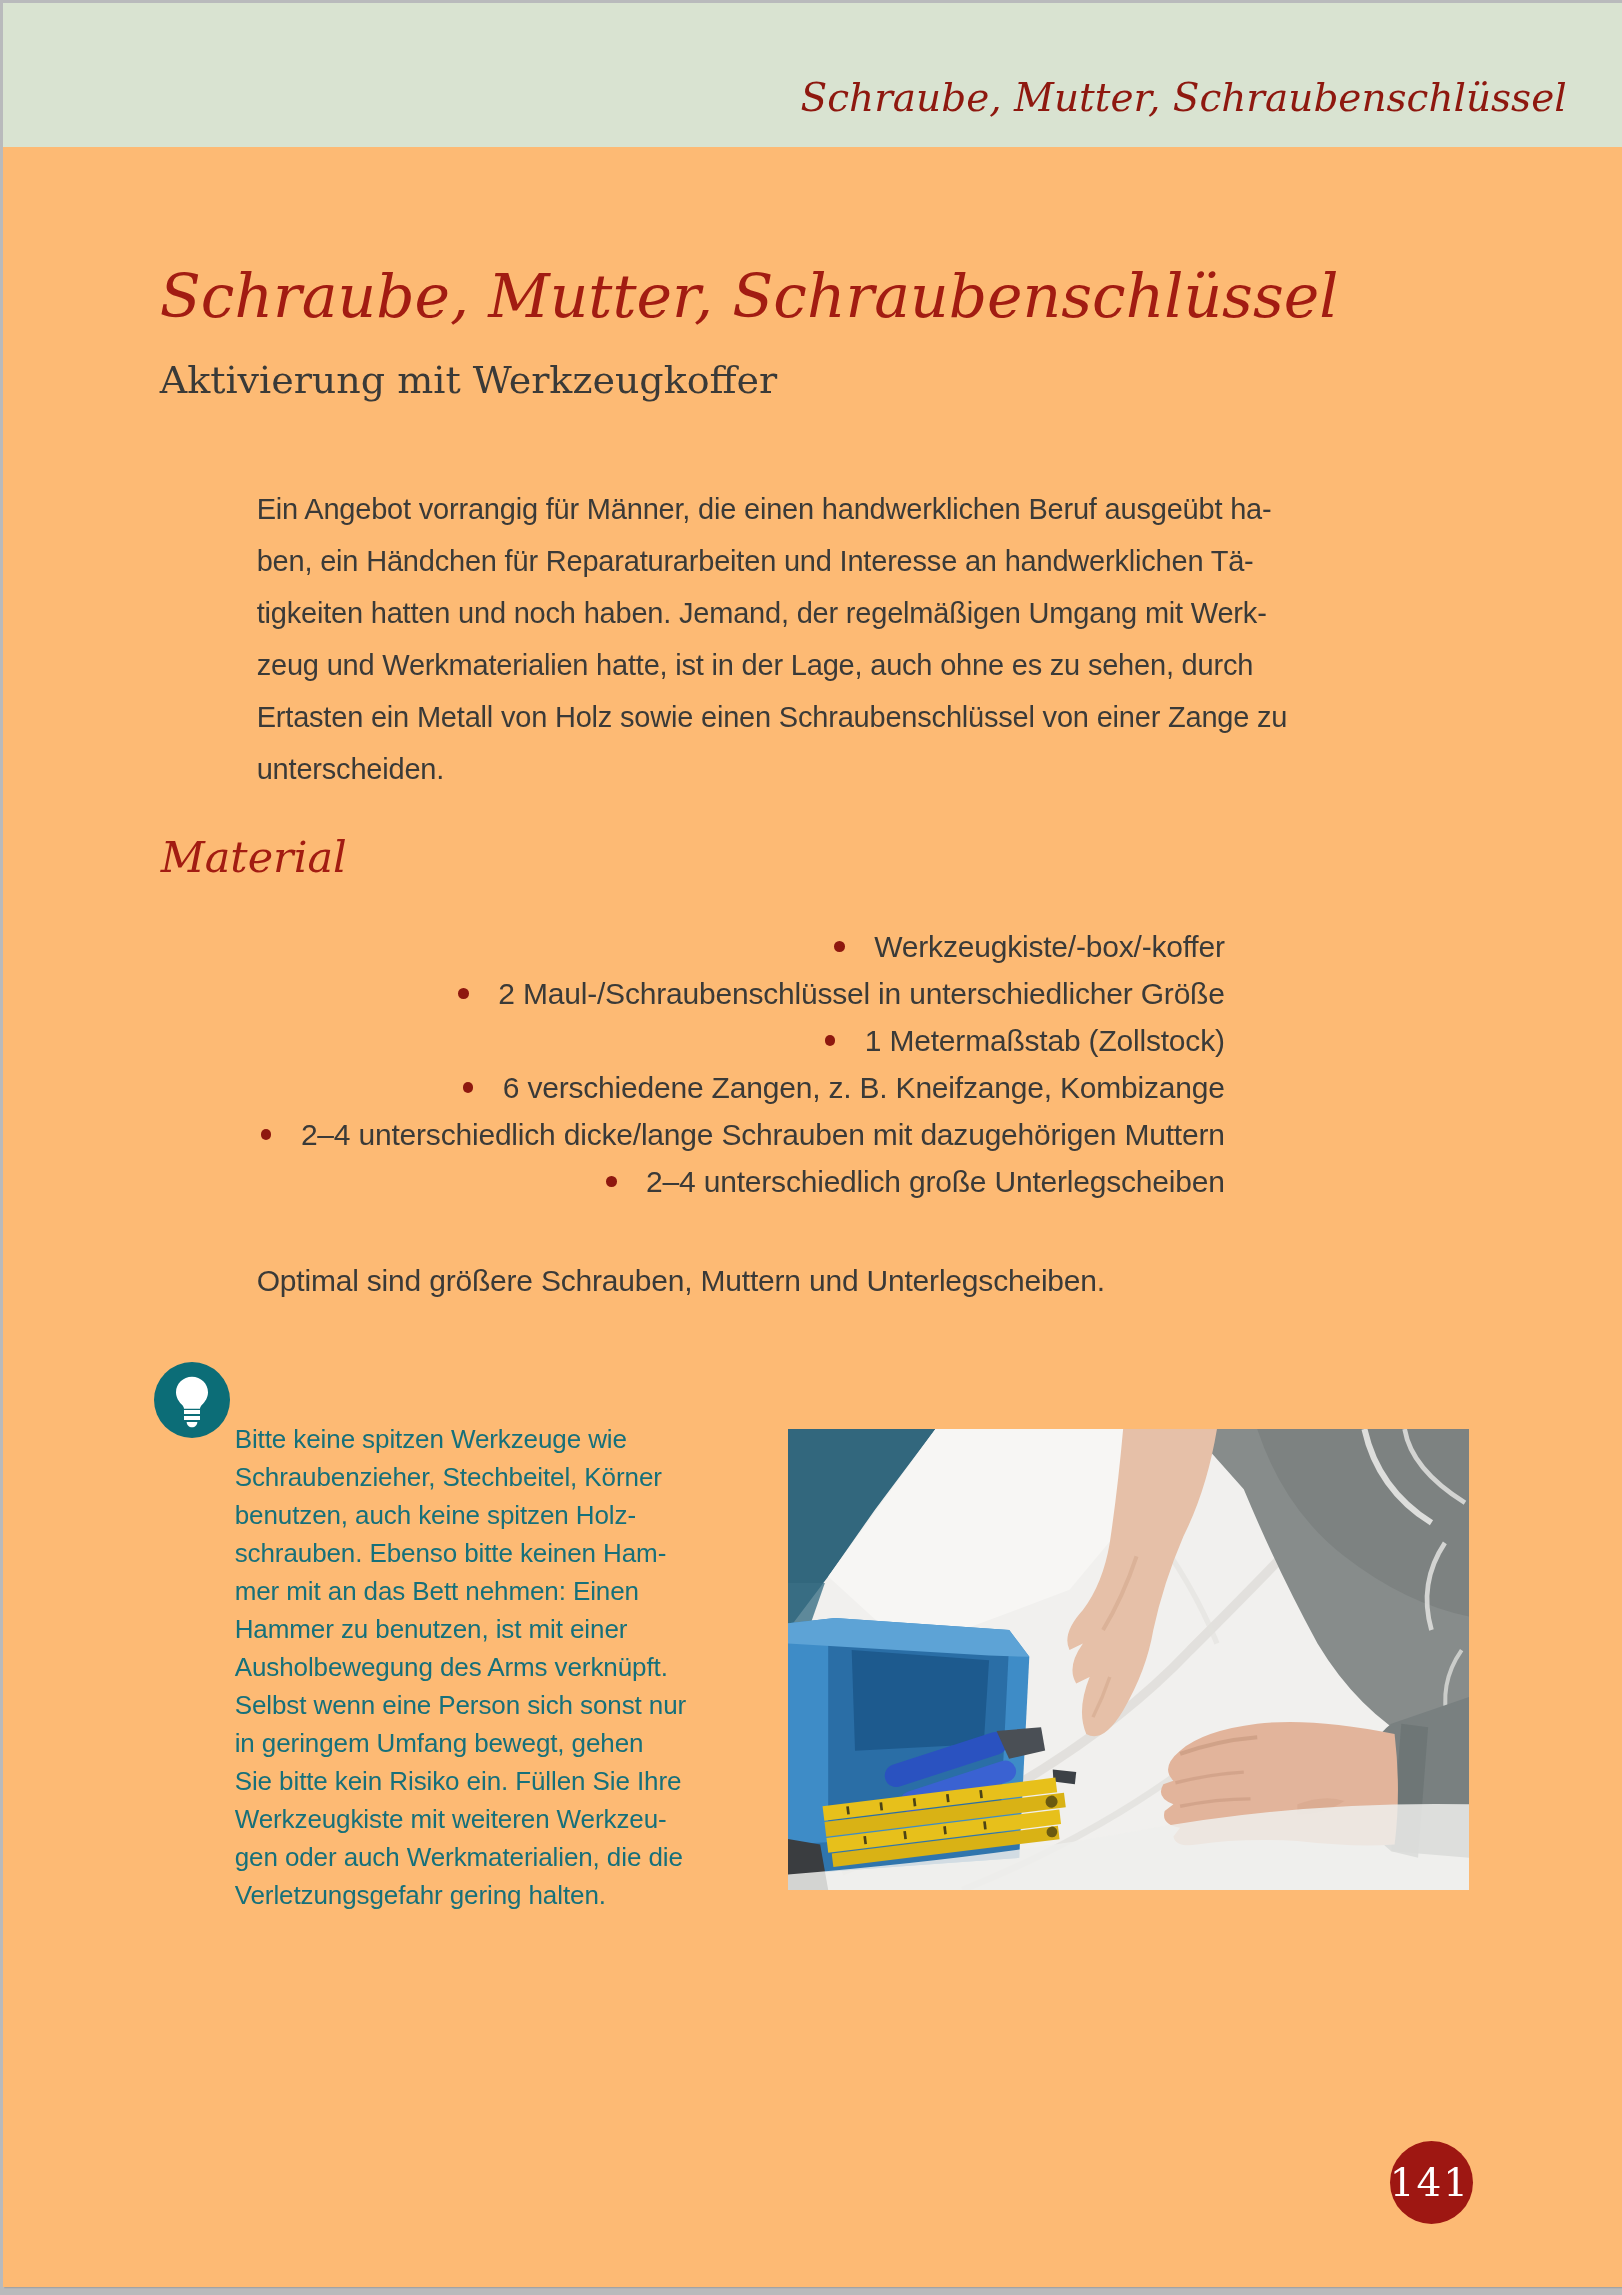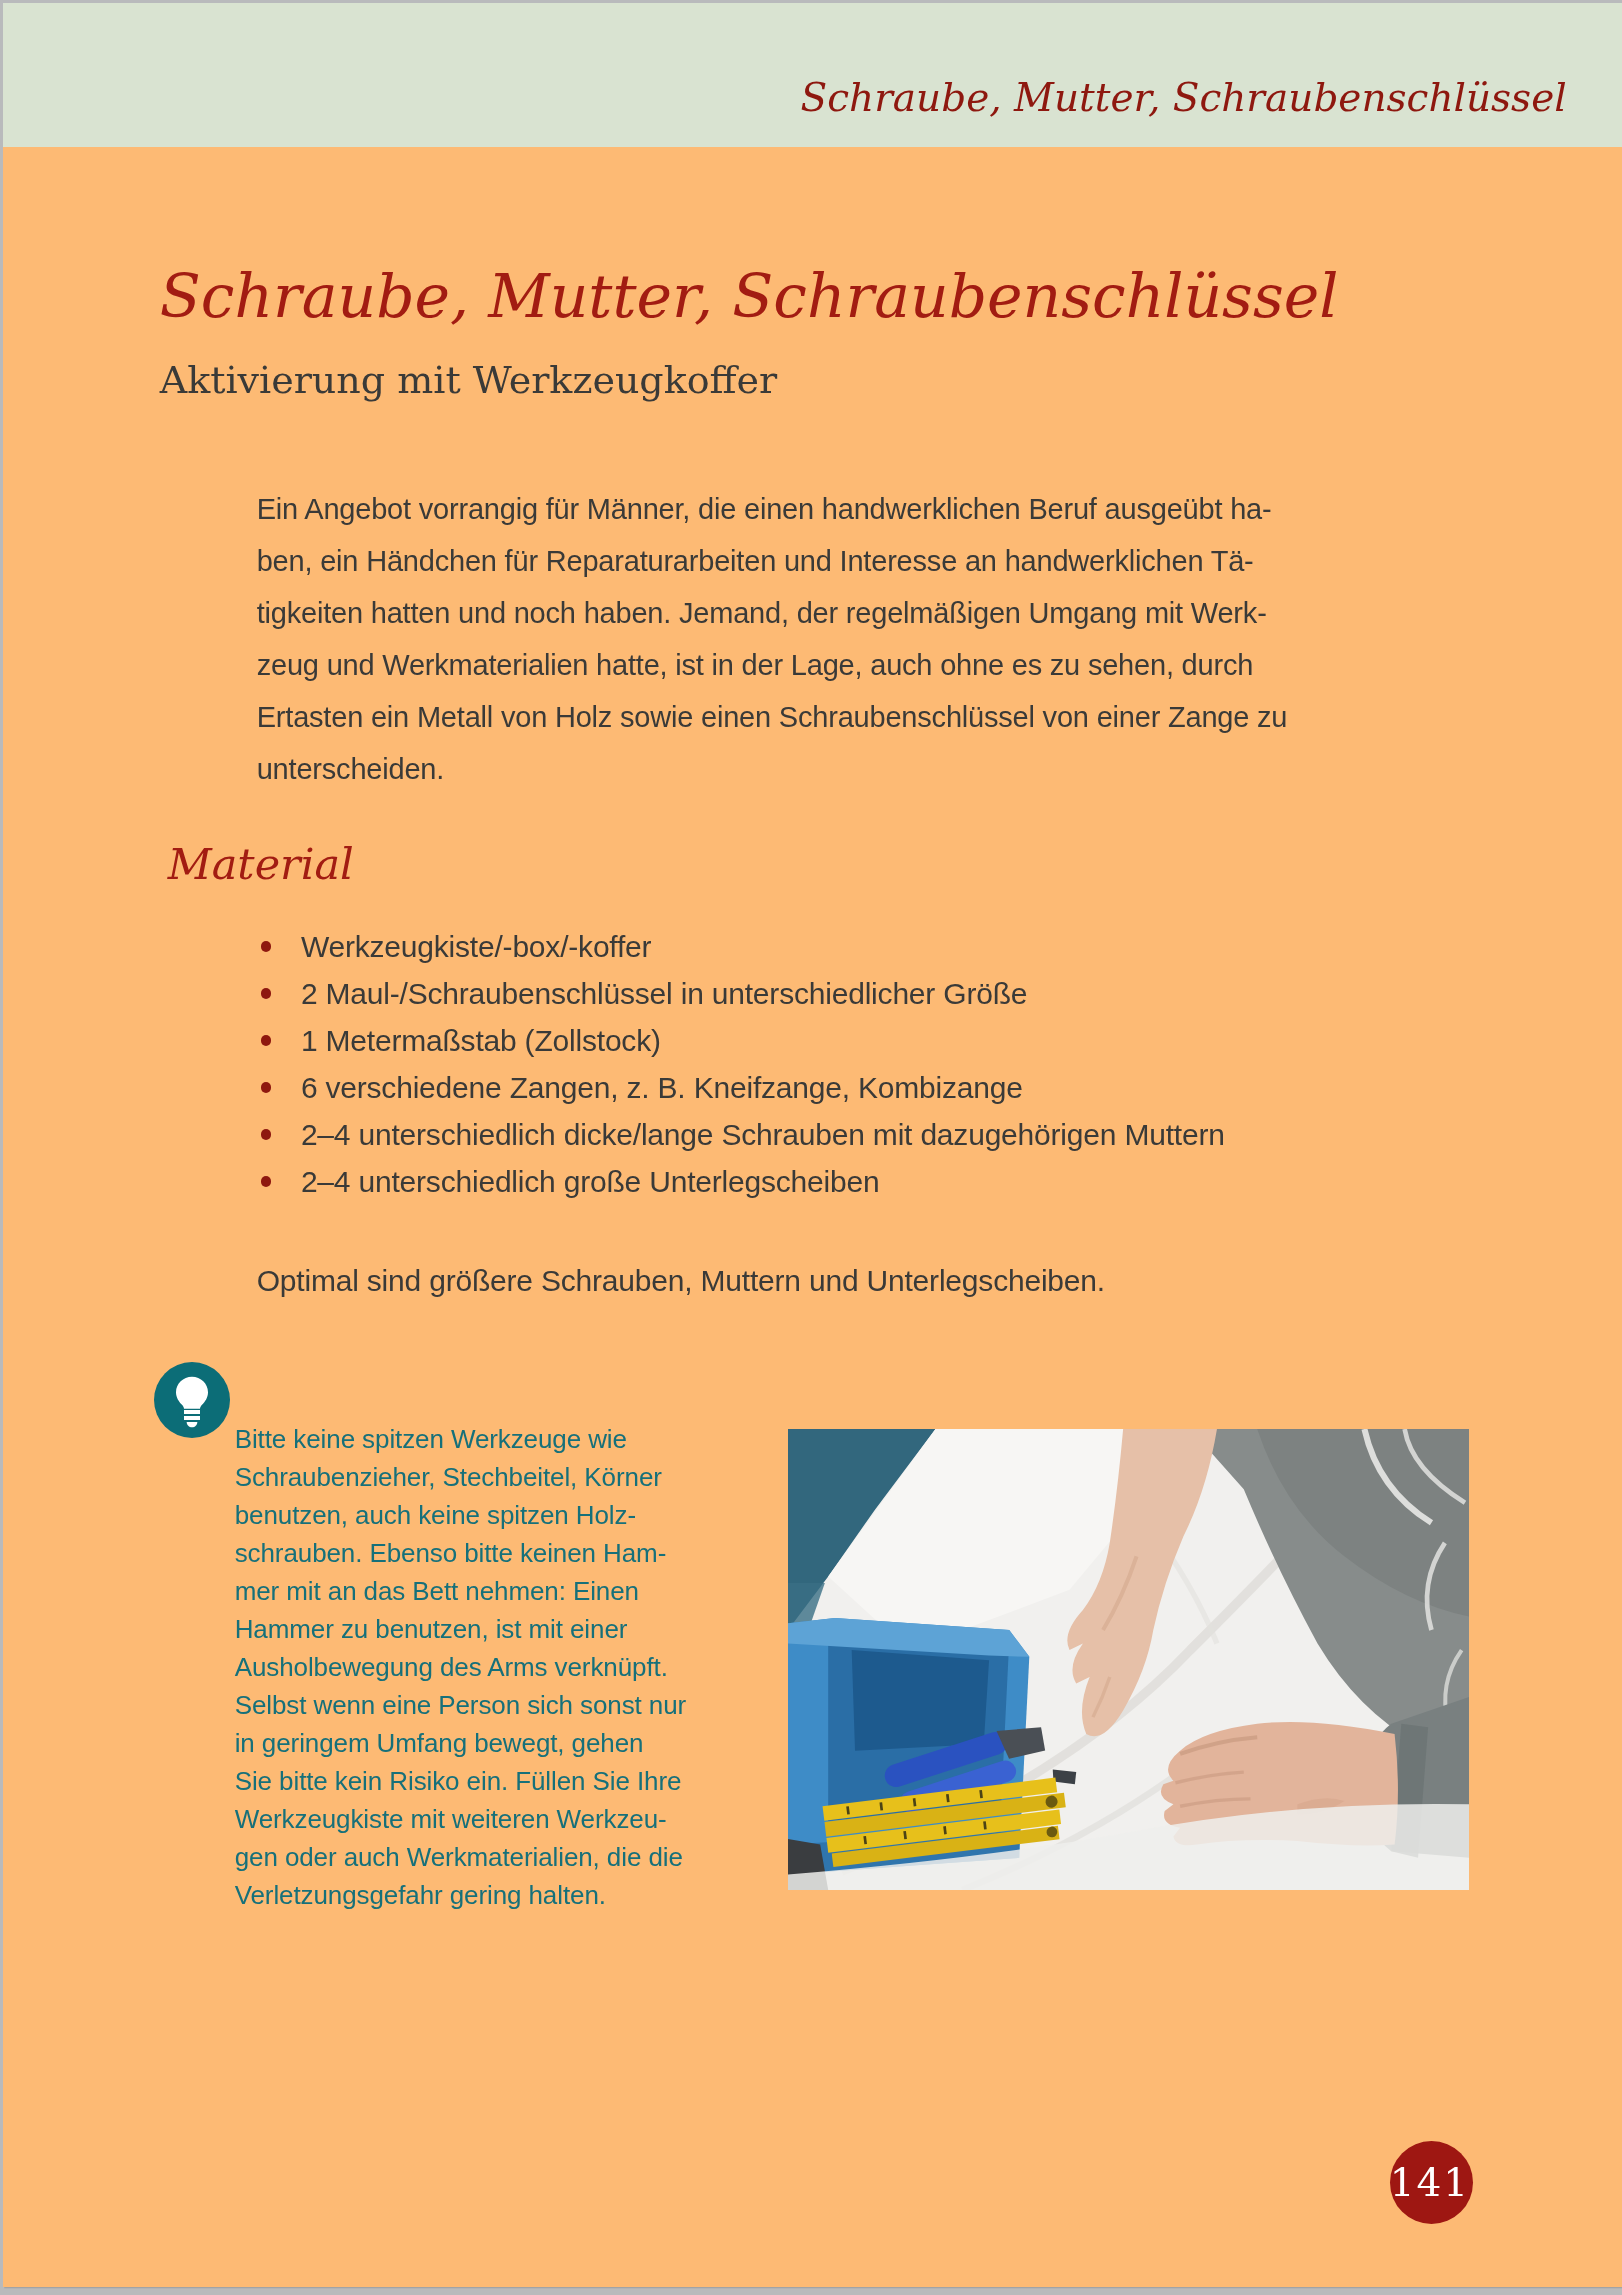--- a/index.html
+++ b/index.html
@@ -41,33 +41,33 @@
     font-weight:normal;
     font-size:38px;color:var(--text_dark);
     white-space:nowrap;
   }
   .intro{
     position:absolute;left:254px;top:480px;width:1243px;margin:0;
     font-size:29px;line-height:52px;color:var(--text_dark);
     white-space:pre-line;letter-spacing:-0.2px;
   }
   .material-heading{
-    position:absolute;left:157px;top:828px;margin:8px;
+    position:absolute;left:157px;top:828px;margin:1px;
     font-family:"DejaVu Serif","Liberation Serif",serif;
     font-style:italic;font-weight:normal;
     font-size:43px;color:var(--title_red);
   }
   .material-list{
     position:absolute;left:258px;top:920px;margin:0;padding:0;
     list-style:none;
   }
   .material-list li{
     height:47px;line-height:47px;
     font-size:30px;color:var(--text_dark);
-    letter-spacing:-0.2px;white-space:nowrap;
+    letter-spacing:-0.2px;white-space:nowrap;text-align:right;
   }
   .bullet-dot{
     display:inline-block;width:10.7px;height:10.7px;border-radius:50%;
     background:var(--accent_red);
     margin-right:29.5px;vertical-align:middle;position:relative;top:-2.7px;
   }
   .material-note{
     position:absolute;left:254px;top:1258px;margin:0;
     font-size:30px;line-height:40px;color:var(--text_dark);
     letter-spacing:-0.2px;white-space:nowrap;

